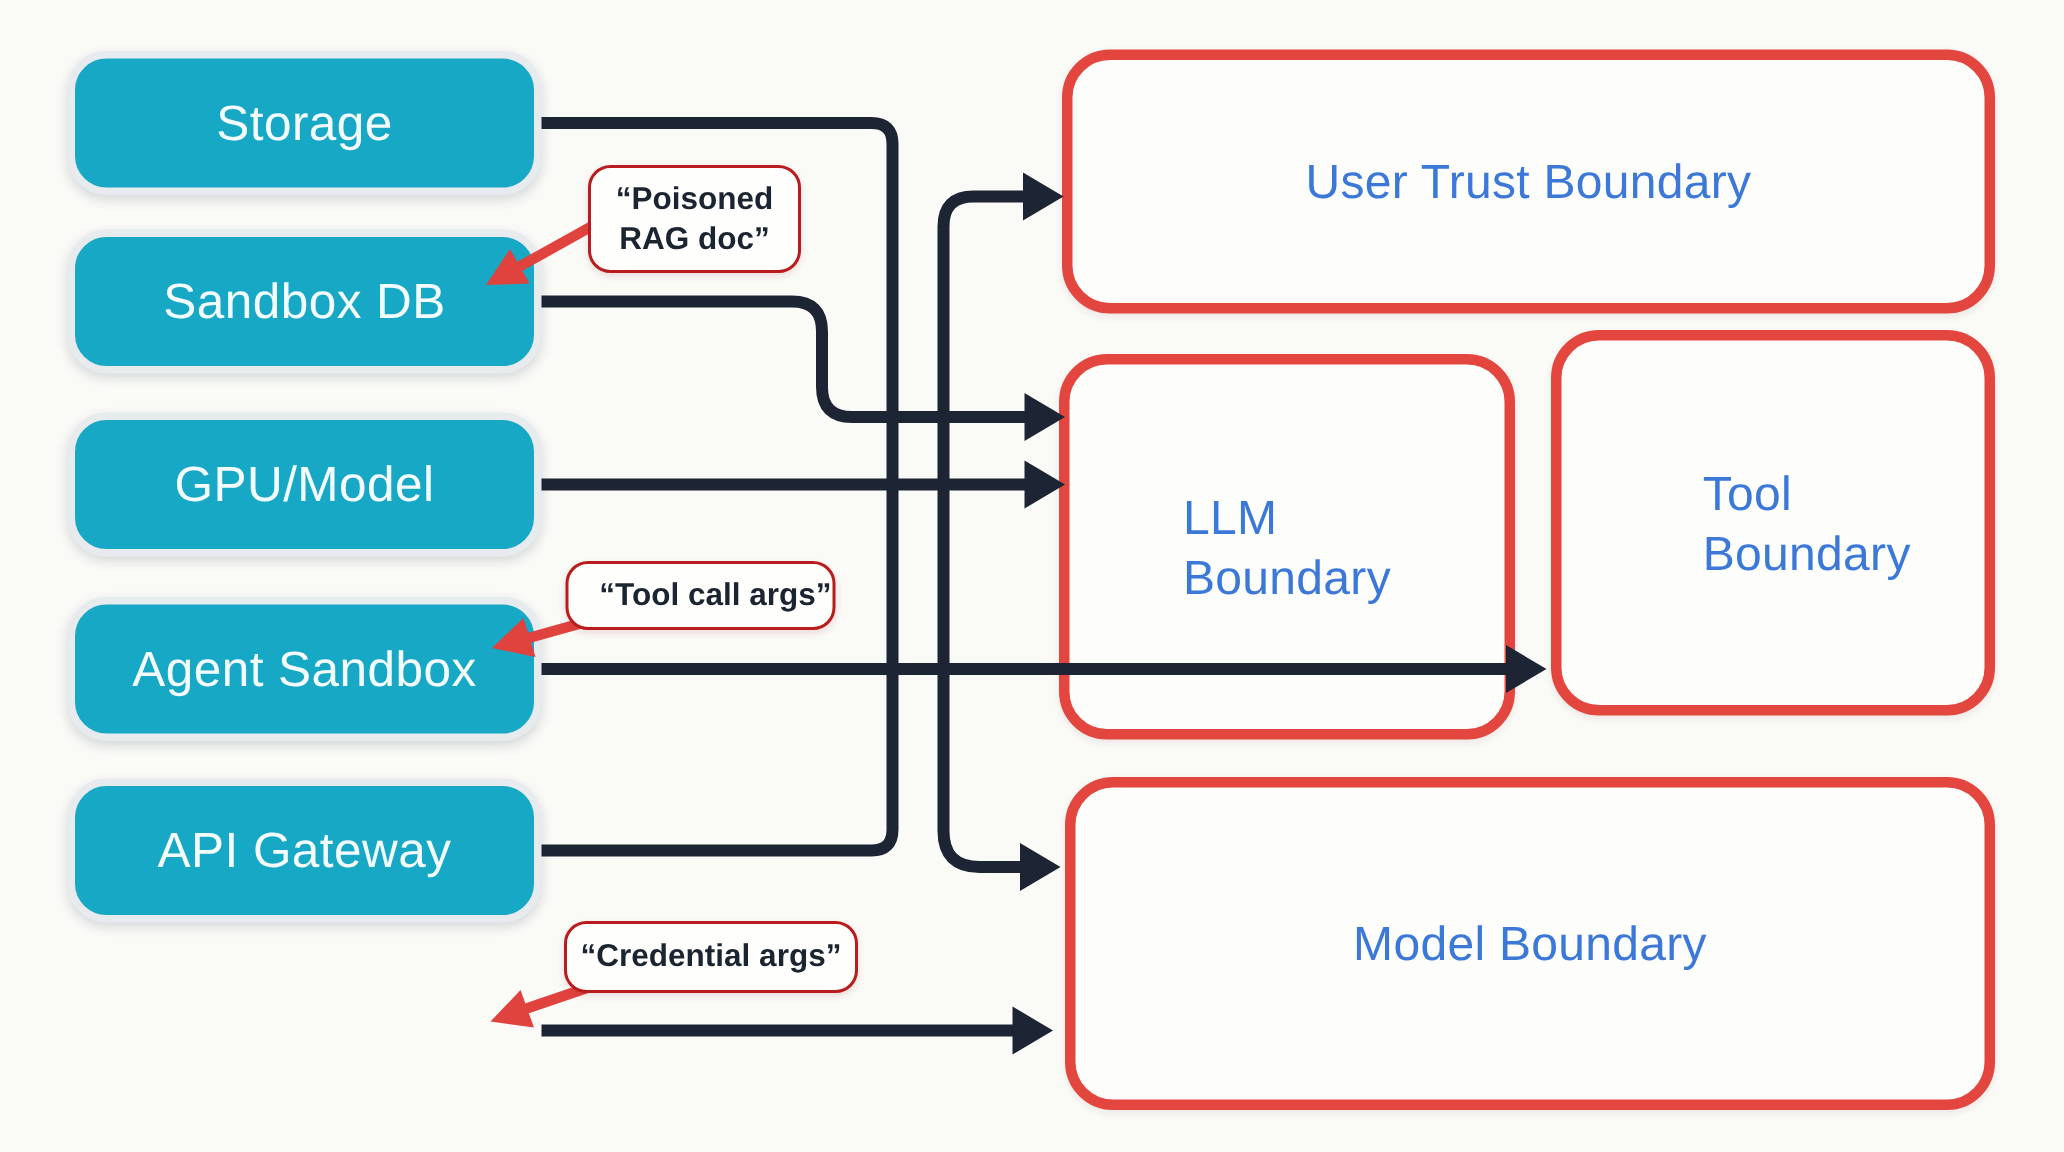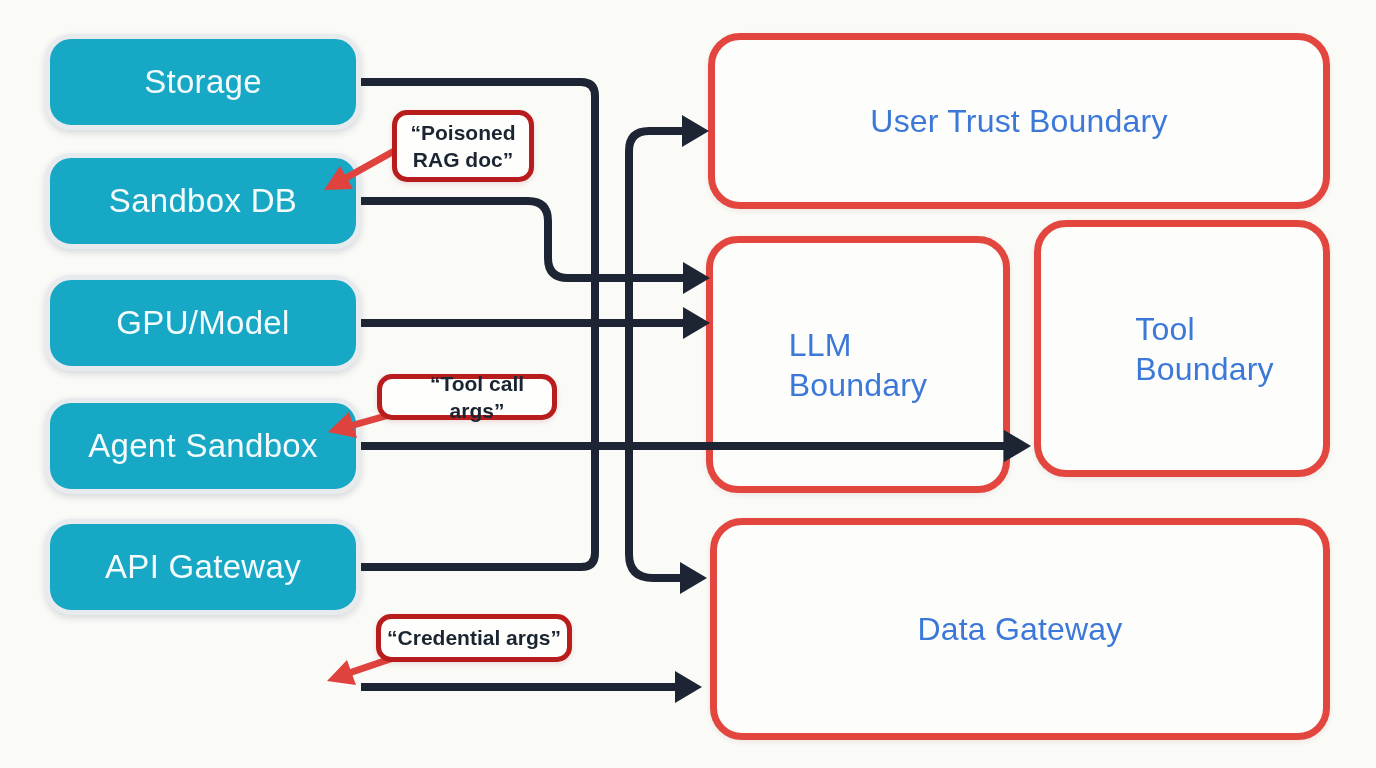--- a/index.html
+++ b/index.html
@@ -46,21 +46,21 @@
   #boundary-tool{left:1034px;top:220px;width:296px;height:257px;padding-left:45px;}
   #boundary-data{left:710px;top:518px;width:620px;height:222px;}
 
   
   svg.connectors{position:absolute;inset:0;z-index:2;}
 
   
   .callout{
     position:absolute;box-sizing:border-box;
     background:#fefefd;
-    border:5px solid #b91c1c;
+    border:2px solid #b91c1c;
     border-radius:15px;
     box-shadow:0 2px 5px rgba(150,50,50,.15);
     color:#1b2531;font-size:21px;font-weight:600;
     display:flex;align-items:center;justify-content:center;
     text-align:center;white-space:pre-line;line-height:1.3;
     z-index:3;
   }
   #callout-rag{left:392px;top:110px;width:142px;height:72px;}
   #callout-toolargs{left:377px;top:374px;width:180px;height:46px;padding-left:20px;}
   #callout-credlogs{left:376px;top:614px;width:196px;height:48px;}
@@ -74,21 +74,21 @@
   <div class="node" id="node-vectordb">Sandbox DB</div>
   <div class="node" id="node-gpu">GPU/Model</div>
   <div class="node" id="node-agent">Agent Sandbox</div>
   <div class="node" id="node-api">API Gateway</div>
 
   <div class="boundary" id="boundary-user">User Trust Boundary</div>
   <div class="boundary" id="boundary-llm">LLM
 Boundary</div>
   <div class="boundary" id="boundary-tool">Tool
 Boundary</div>
-  <div class="boundary" id="boundary-data">Data Gateway</div>
+  <div class="boundary" id="boundary-data">Model Boundary</div>
 
   <svg class="connectors" viewBox="0 0 1376 768" width="1376" height="768">
     <g stroke="#1d2433" stroke-width="8" fill="none" stroke-linejoin="round">
 
       <path d="M 361 82 H 581 Q 595 82 595 96 V 553 Q 595 567 581 567 H 361"></path>
 
       <path d="M 684 131 H 649 Q 629 131 629 151 V 554 Q 629 578 653 578 H 681"></path>
 
       <path d="M 361 201 H 528 Q 548 201 548 221 V 258 Q 548 278 568 278 H 684"></path>
 

